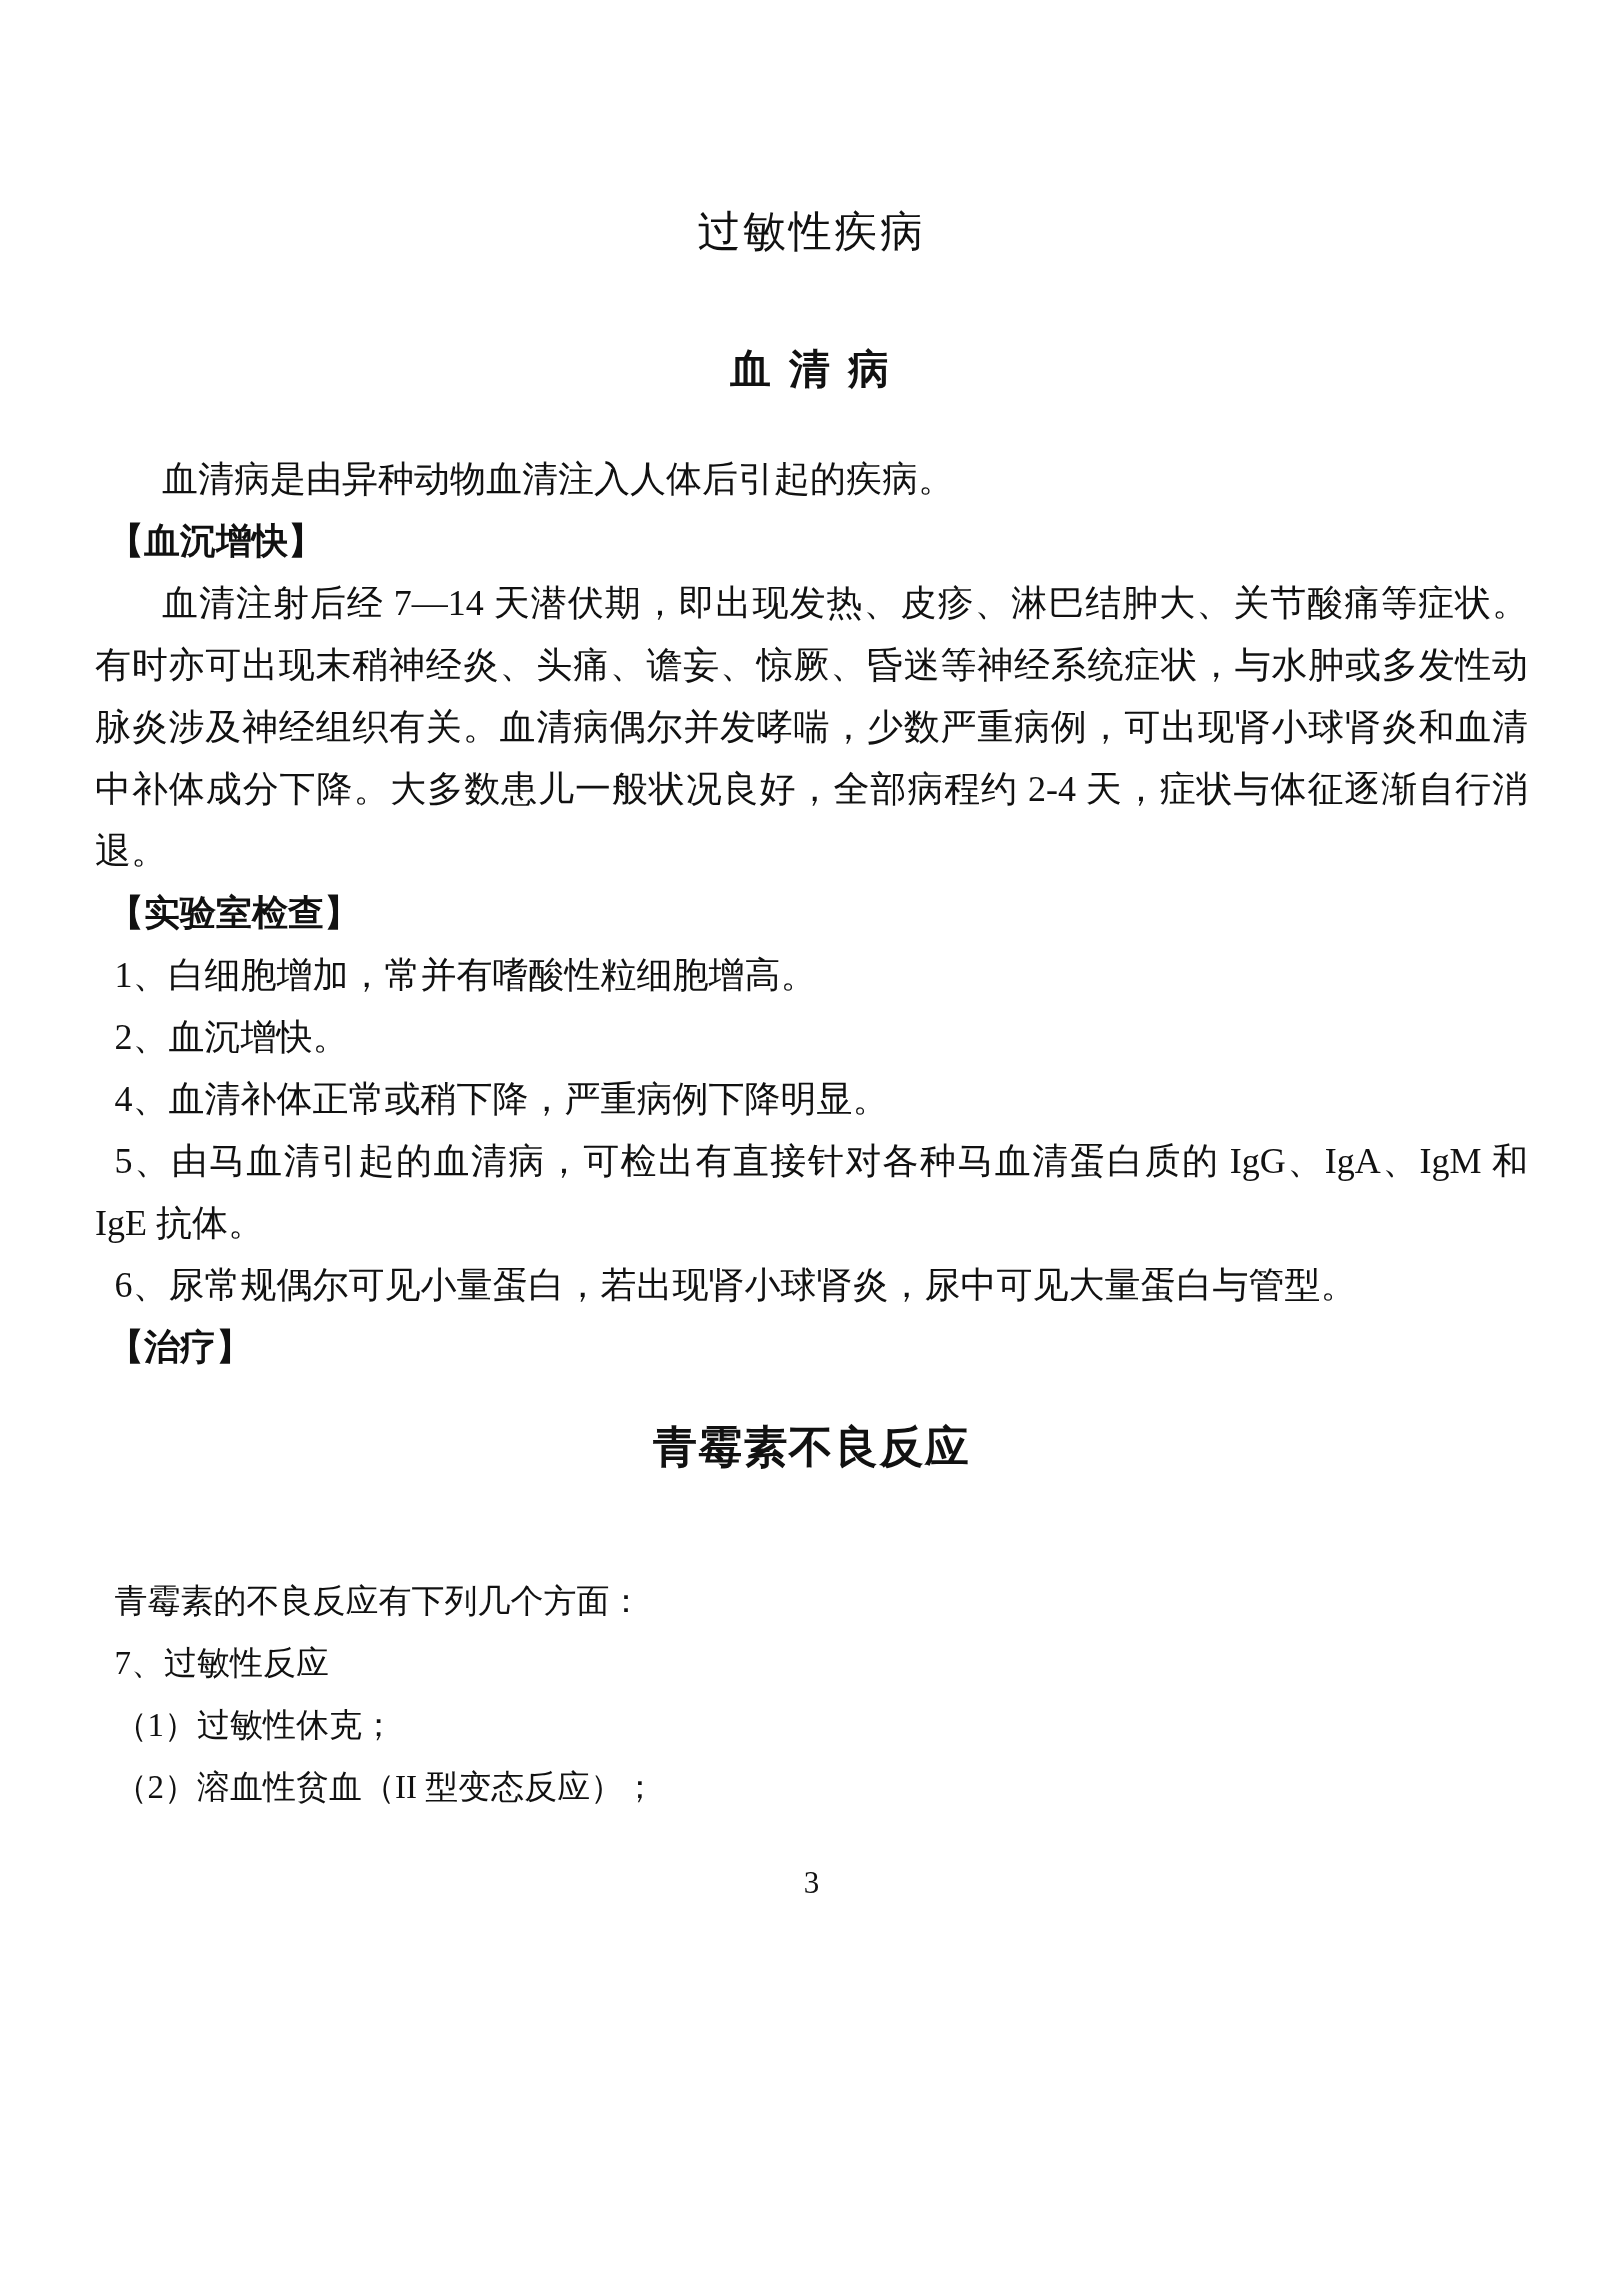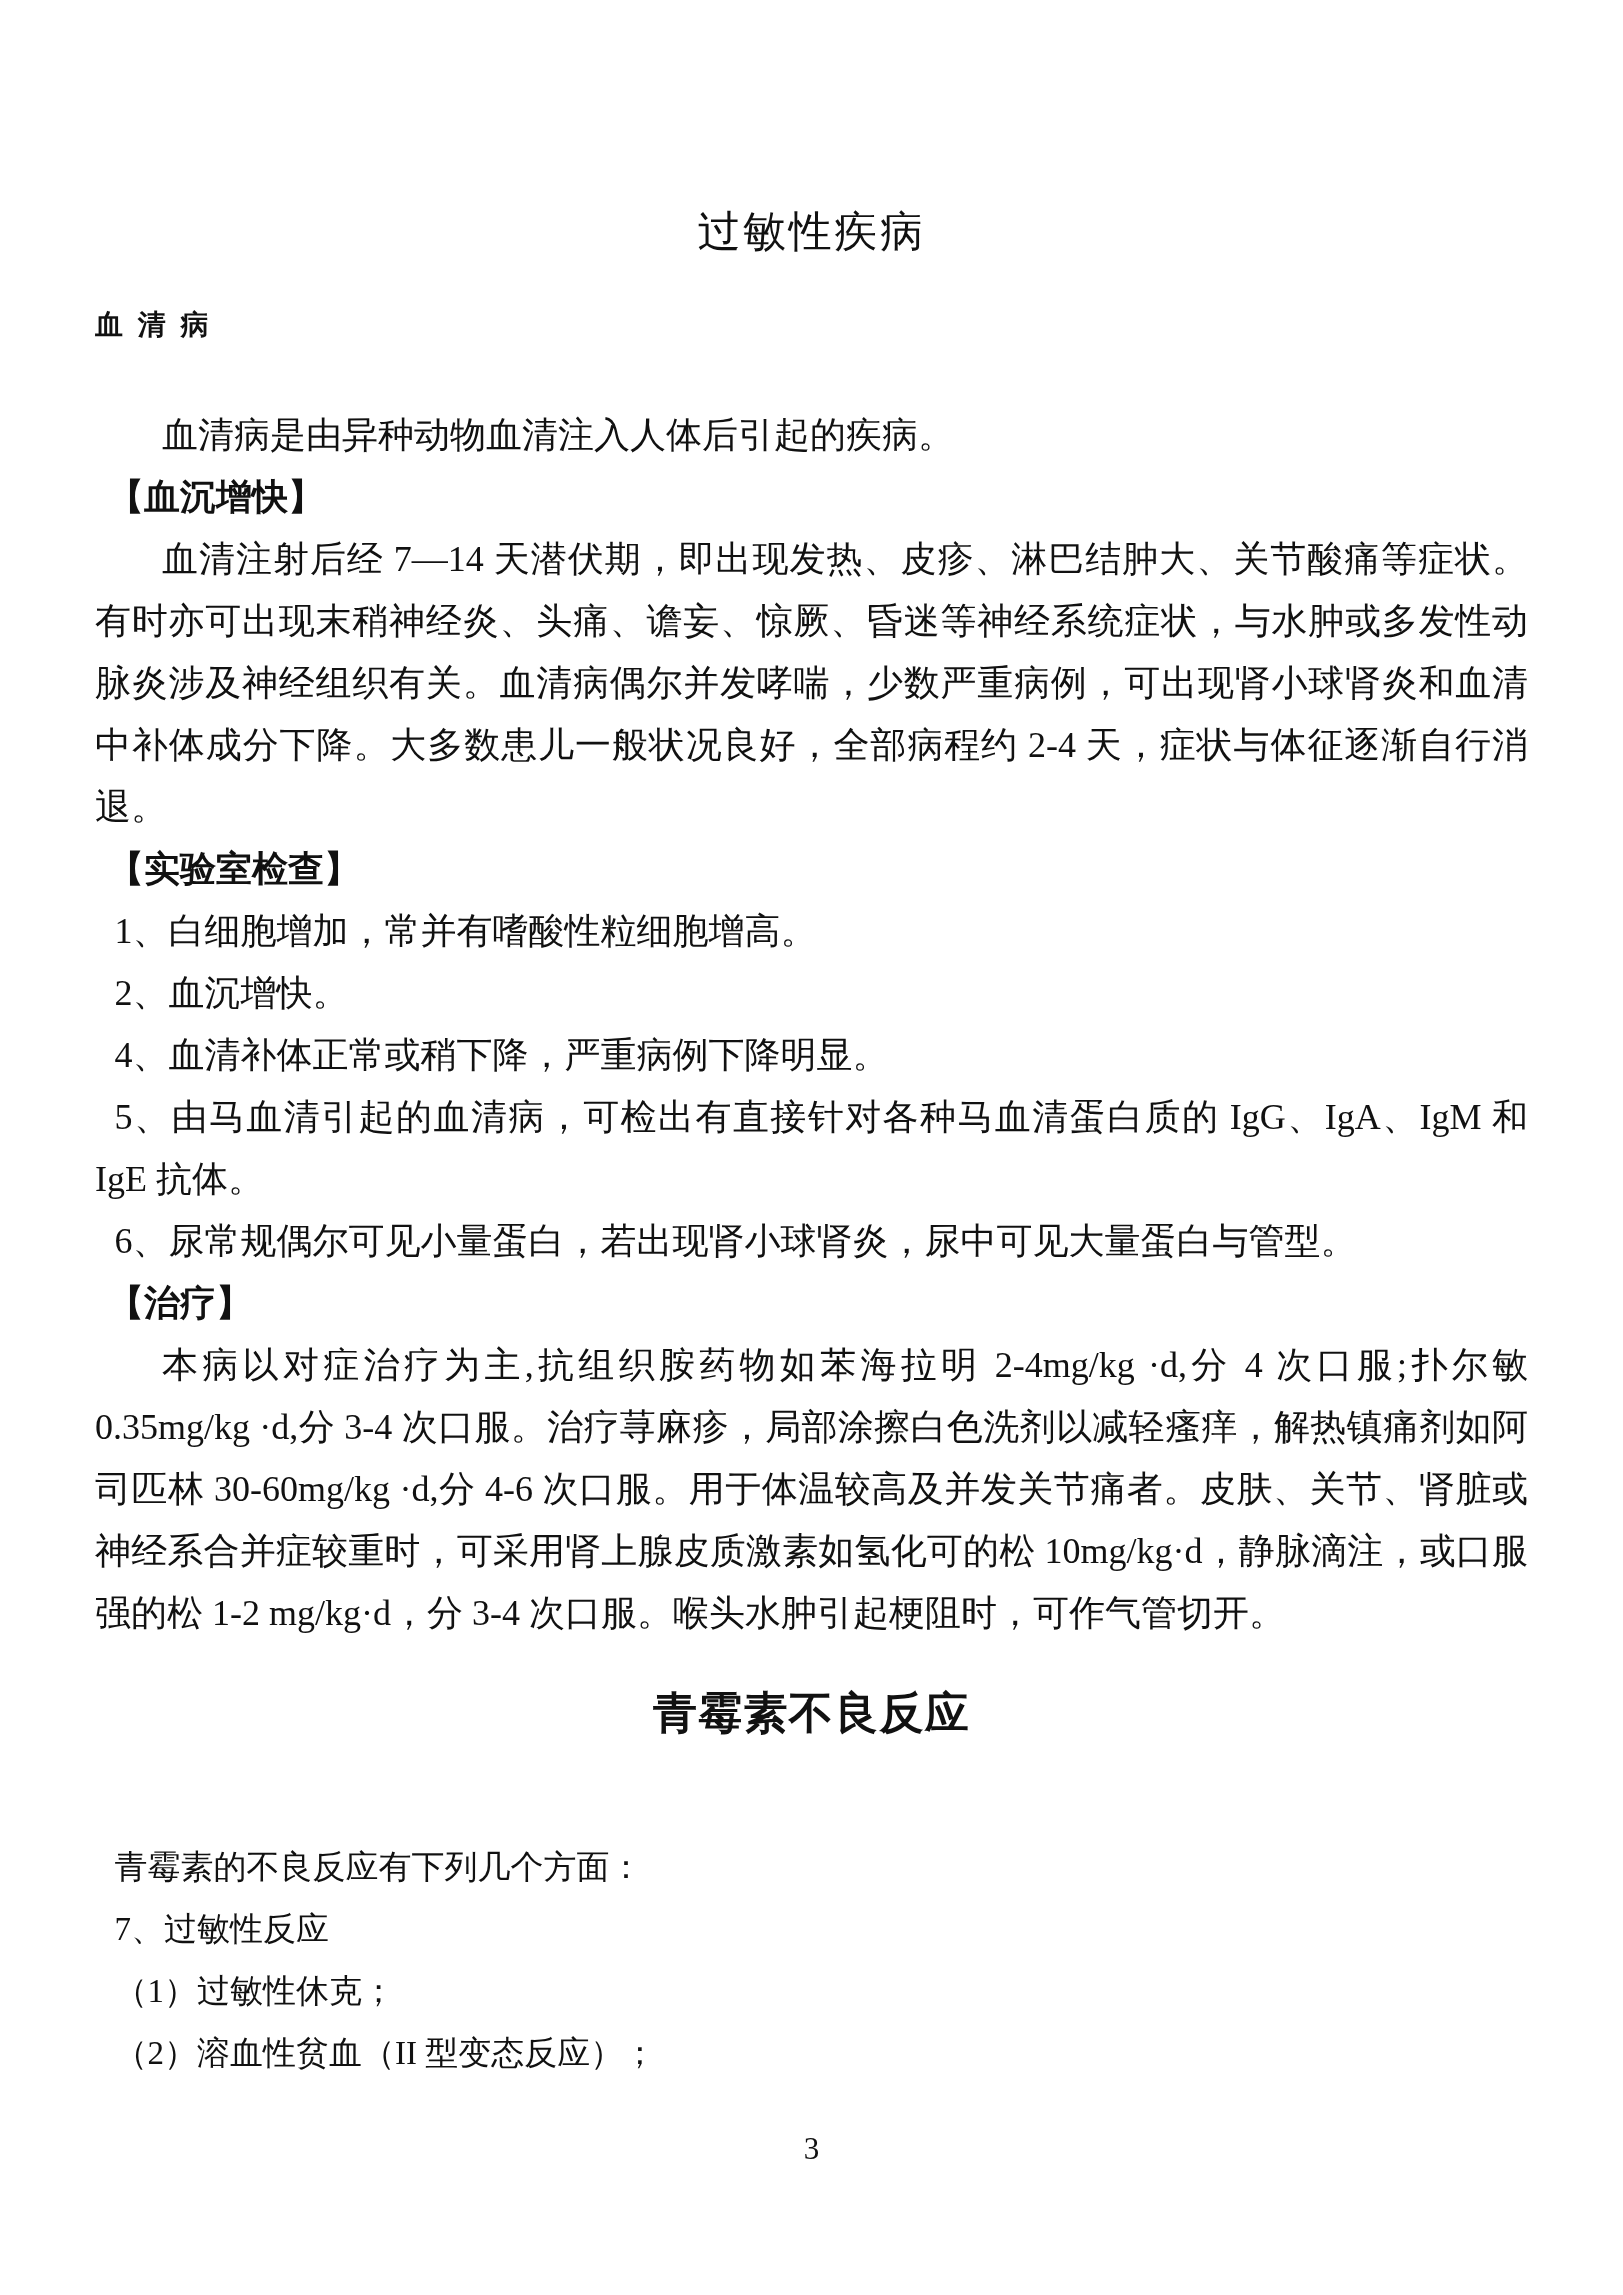--- a/index.html
+++ b/index.html
@@ -21,22 +21,23 @@
   }
   .doc-title {
     margin: 203px 0 0 0;
     text-align: center;
     font-size: 43px;
     line-height: 58px;
     font-weight: 400;
     letter-spacing: 2.6px;
   }
   .doc-subtitle {
-    margin: 36px 0 0 0;
-    font-size: 28px;
+    margin: 80px 0 0 0;
+    text-align: center;
+    font-size: 41px;
     line-height: 56px;
     font-weight: 700;
     letter-spacing: 3.9px;
   }
   .body {
     margin-top: 51px;
     font-size: 36px;
     line-height: 62px;
     text-align: justify;
   }
@@ -107,21 +108,20 @@
 
 
     <p class="starter">4、血清补体正常或稍下降，严重病例下降明显。</p>
 
     <p class="starter">5、由马血清引起的血清病，可检出有直接针对各种马血清蛋白质的 IgG、IgA、IgM 和 IgE 抗体。</p>
 
     <p class="starter">6、尿常规偶尔可见小量蛋白，若出现肾小球肾炎，尿中可见大量蛋白与管型。</p>
 
     <p class="sect">【治疗】</p>
 
-    <p class="para">本病以对症治疗为主,抗组织胺药物如苯海拉明 2-4mg/kg ·d,分 4 次口服;扑尔敏 0.35mg/kg ·d,分 3-4 次口服。治疗荨麻疹，局部涂擦白色洗剂以减轻瘙痒，解热镇痛剂如阿司匹林 30-60mg/kg ·d,分 4-6 次口服。用于体温较高及并发关节痛者。皮肤、关节、肾脏或神经系合并症较重时，可采用肾上腺皮质激素如氢化可的松 10mg/kg·d，静脉滴注，或口服强的松 1-2 mg/kg·d，分 3-4 次口服。喉头水肿引起梗阻时，可作气管切开。</p>
 
   </div>
 
   <div class="h2">青霉素不良反应</div>
 
   <div class="body2">
 
     <p class="starter">青霉素的不良反应有下列几个方面：</p>
 
     <p class="starter">7、过敏性反应</p>

